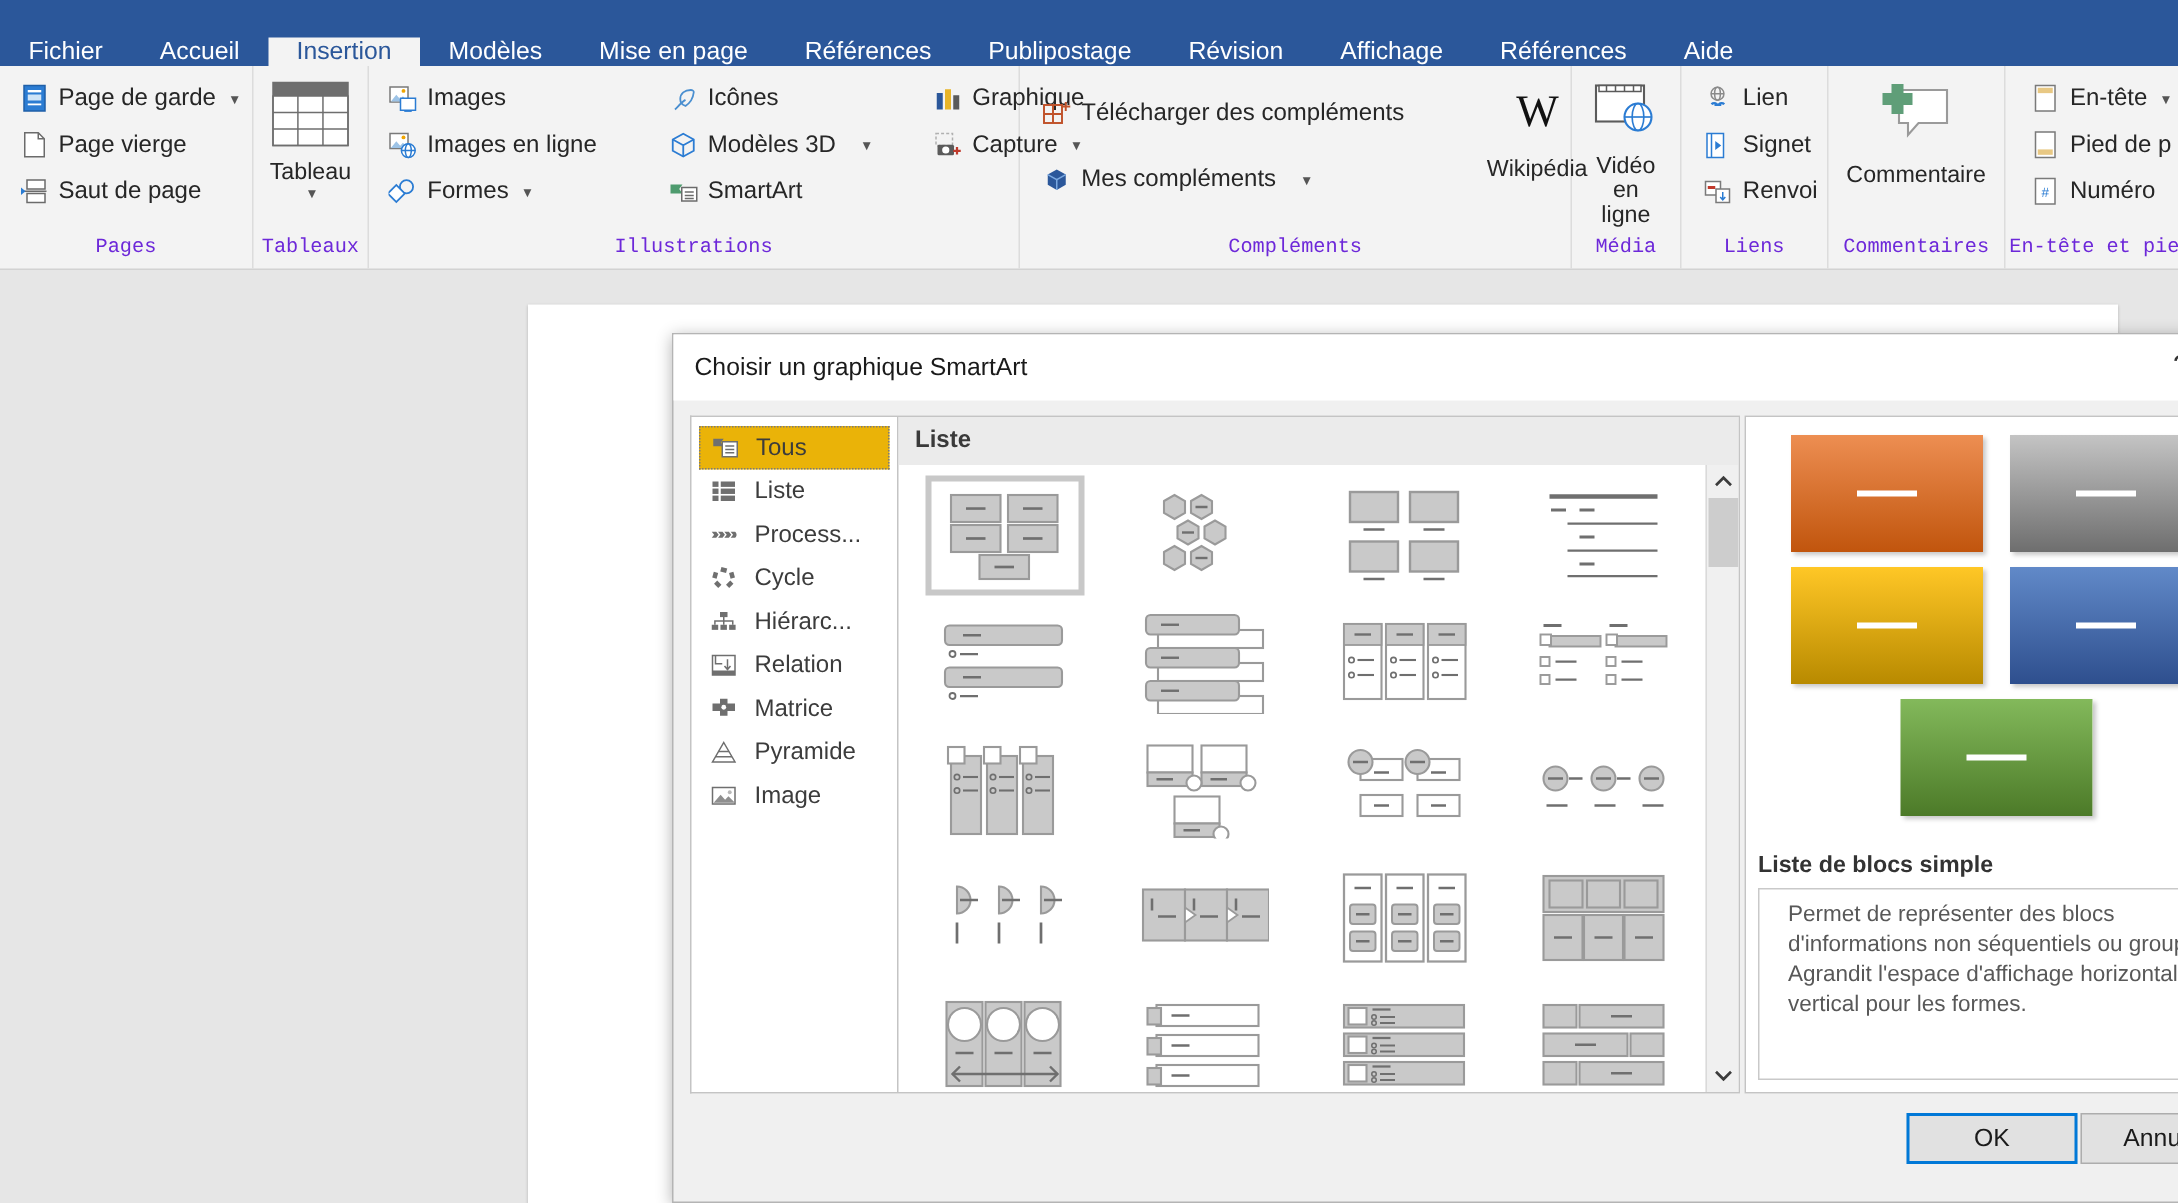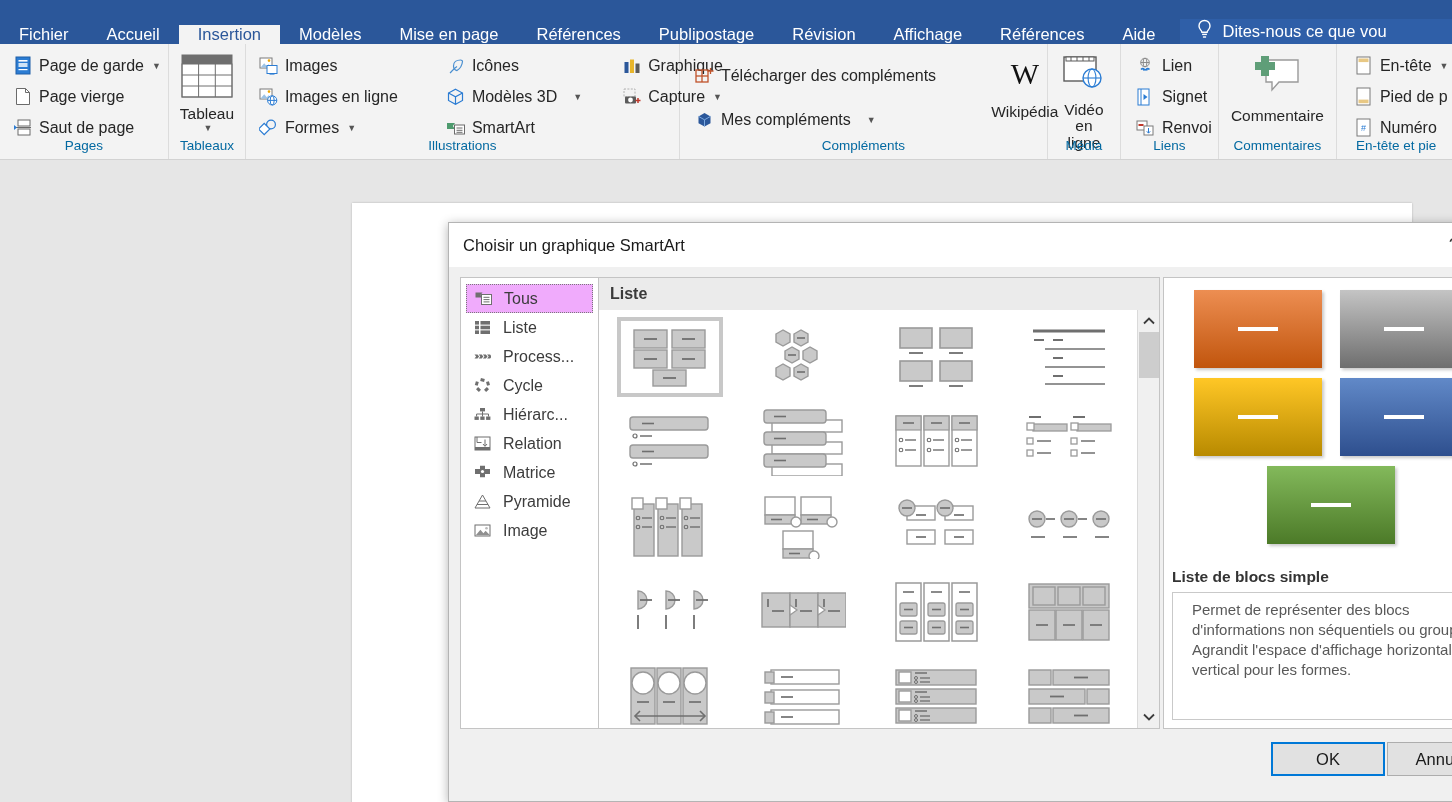--- a/index.html
+++ b/index.html
@@ -27,36 +27,37 @@
   #tellme-box {
     display: flex; align-items: center; gap: 9px;
     padding: 0 14px 0 16px; margin-left: 6px;
     background: #2f5fa8; color: #ffffff; font-size: 16.5px;
     white-space: nowrap; flex: 1;
   }
   #tellme-box svg { flex: 0 0 auto; }
 
   
   #ribbon-body {
-    position: absolute; left: 0; top: 44px; width: 1452px; height: 116px;
+    position: absolute; left: 0; top: 44px; width: 1452px; height: 136px;
     background: #f3f3f3;
     border-bottom: 1px solid #d2d2d2;
     display: flex; align-items: stretch; justify-content: space-between;
   }
   .rgroup {
     position: relative;
     display: flex; flex-direction: column;
     padding: 6px 0 0 0;
     border-right: 1px solid #dcdcdc;
   }
   .rgroup:last-child { border-right: none; }
   .rgroup-label {
     position: absolute; left: 0; right: 0; bottom: 6px;
-    text-align: center; font-size: 13.5px; color: #0369a1;
+    text-align: center; font-size: 13.5px; color: #6d28d9;
     white-space: nowrap;
+    font-family: Liberation Mono, monospace;
   }
   .rgroup-content { flex: 1; display: flex; }
   .rcol { display: flex; flex-direction: column; justify-content: flex-start; }
   .ritem {
     display: flex; align-items: center; gap: 6px;
     height: 31px; padding: 0 7px; font-size: 16px; color: #262626;
     white-space: nowrap; cursor: default;
   }
   .ritem .ico { width: 20px; height: 20px; flex: 0 0 20px;
     display: flex; align-items: center; justify-content: center; }
@@ -111,21 +112,21 @@
     width: 138px; background: #ffffff;
     border: 1px solid #c4c4c4; border-right: none;
     padding: 6px 0 0 0; overflow: hidden; flex: 0 0 138px;
   }
   .cat-item {
     display: flex; align-items: center; gap: 11px;
     height: 29px; padding: 0 7px; margin: 0 5px;
     font-size: 16px; color: #3c3c3c; cursor: default;
   }
   .cat-item.selected {
-    background: #f0abfc; border: 1px dotted #7a7a7a;
+    background: #eab308; border: 1px dotted #7a7a7a;
   }
   .cat-item .cico { width: 19px; height: 19px; flex: 0 0 19px;
     display: flex; align-items: center; justify-content: center; }
 
   
   #gallery-pane {
     flex: 1; background: #ffffff;
     border: 1px solid #c4c4c4;
     display: flex; flex-direction: column; min-width: 0; overflow: hidden;
   }
@@ -218,30 +219,20 @@
   <div class="ribbon-tab">Accueil</div>
   <div class="ribbon-tab active">Insertion</div>
   <div class="ribbon-tab">Modèles</div>
   <div class="ribbon-tab">Mise en page</div>
   <div class="ribbon-tab">Références</div>
   <div class="ribbon-tab">Publipostage</div>
   <div class="ribbon-tab">Révision</div>
   <div class="ribbon-tab">Affichage</div>
   <div class="ribbon-tab">Références</div>
   <div class="ribbon-tab">Aide</div>
-  <div id="tellme-box">
-    <span>
-      <svg width="17" height="21" viewBox="0 0 17 21">
-        <path d="M8.5 1.5c-3.1 0-5.5 2.4-5.5 5.4 0 2.1 1.1 3.4 2 4.5.5.6.9 1.1.9 1.8h5.2c0-.7.4-1.2.9-1.8.9-1.1 2-2.4 2-4.5 0-3-2.4-5.4-5.5-5.4z" fill="none" stroke="#ffffff" stroke-width="1.4"></path>
-        <line x1="6.1" y1="15.4" x2="10.9" y2="15.4" stroke="#ffffff" stroke-width="1.4"></line>
-        <line x1="6.9" y1="18" x2="10.1" y2="18" stroke="#ffffff" stroke-width="1.4"></line>
-      </svg>
-    </span>
-    <span>Dites-nous ce que vou</span>
-  </div>
 </div>
 
 <div id="ribbon-body">
 
   <div class="rgroup" style="width:173px">
     <div class="rgroup-content">
       <div class="rcol" style="padding-left:6px">
         <div class="ritem">
           <span class="ico">
             <svg width="16" height="19" viewBox="0 0 16 19">

